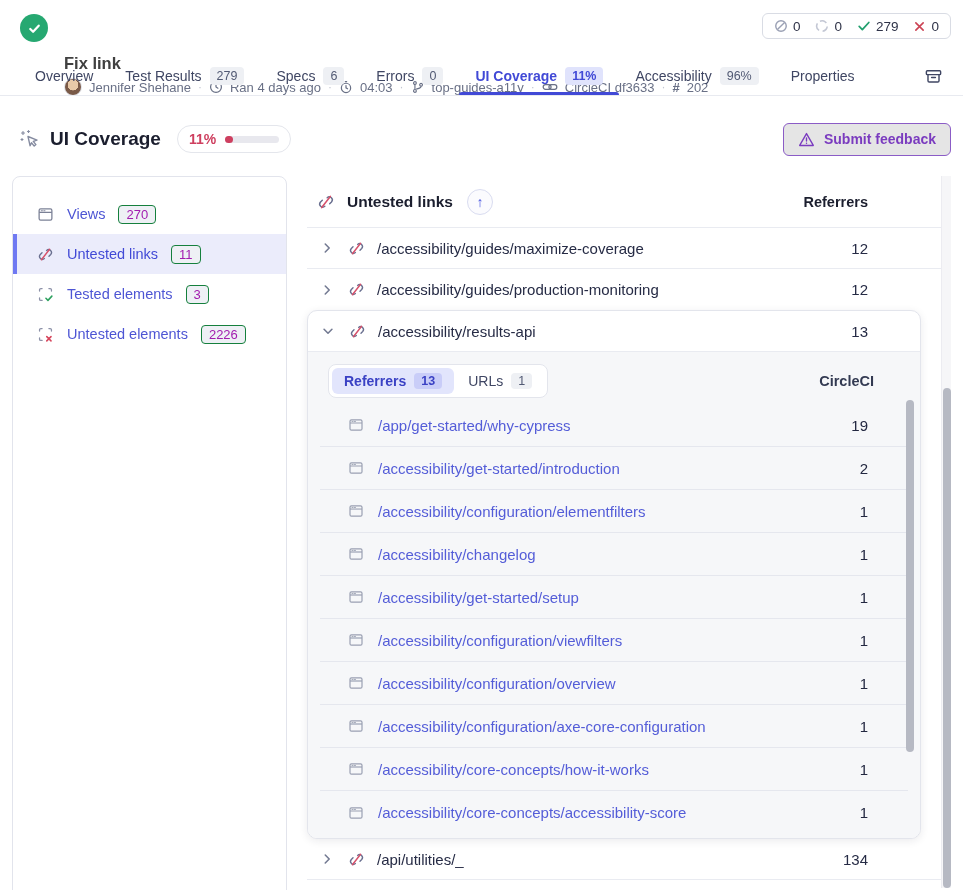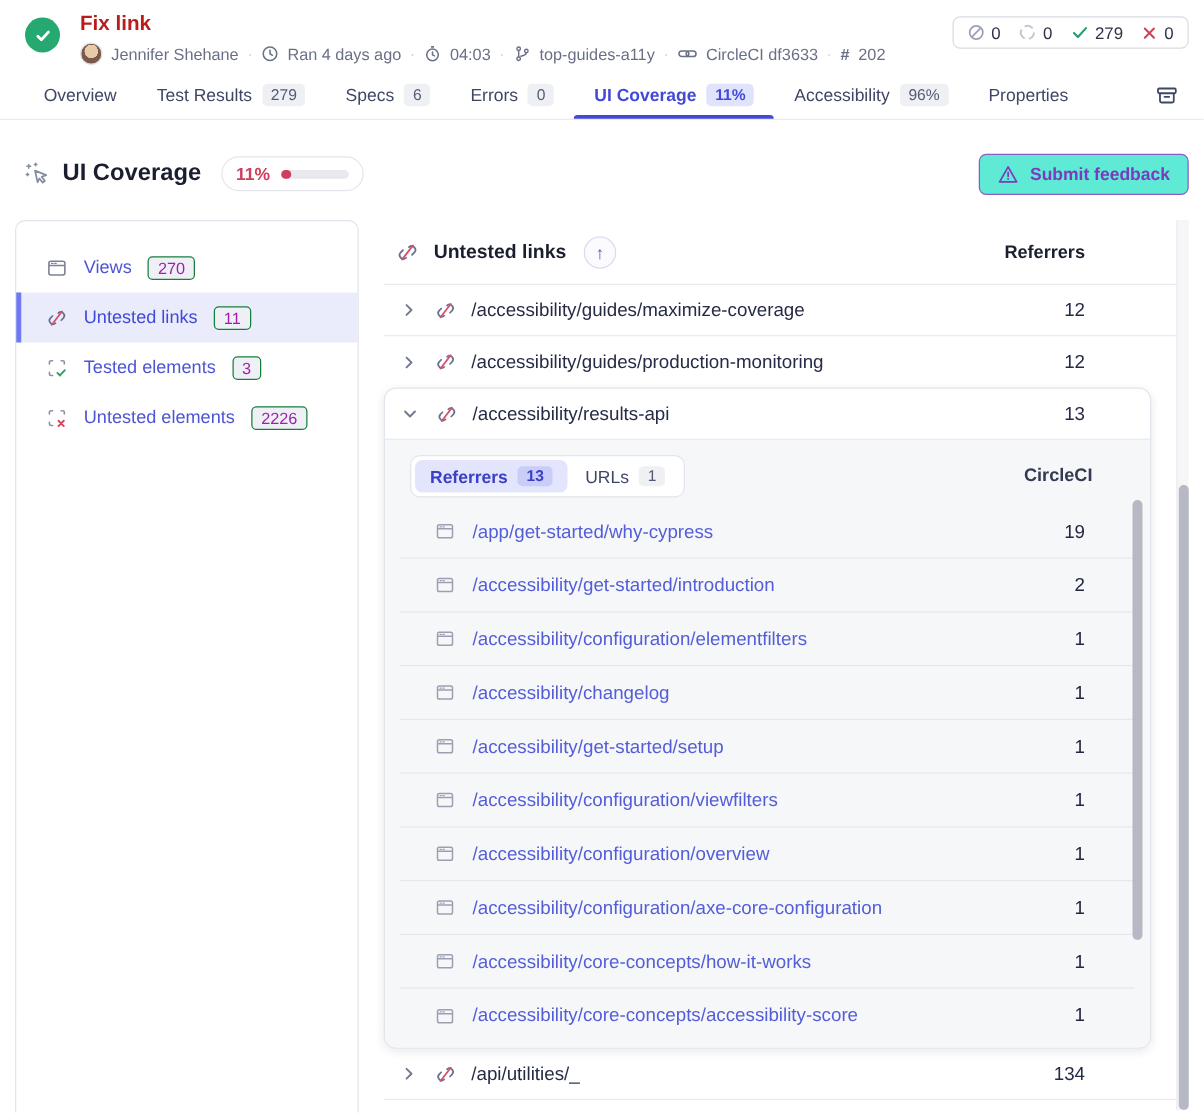--- a/index.html
+++ b/index.html
@@ -4,21 +4,21 @@
 <style>
   * { margin:0; padding:0; box-sizing:border-box; }
   html,body { width:963px; height:890px; overflow:hidden; background:#fff;
     font-family:"Liberation Sans", sans-serif; color:#262b45; }
 
   
   .run-header { position:relative; height:57px; padding:8px 12px 0 20px; }
   .status-circle { position:absolute; left:20px; top:14px; width:28px; height:28px;
     border-radius:50%; background:#26a871; display:flex; align-items:center; justify-content:center; }
   .run-info { margin-left:44px; }
-  .run-title { font-size:16.5px; font-weight:700; color:#b91c1c; padding-top:2px; }
+  .run-title { font-size:16.5px; font-weight:700; color:#404040; padding-top:2px;margin-top:44px; }
   .meta { display:flex; align-items:center; gap:7px; margin-top:5px; font-size:13px; color:#697086; }
   .meta .dot { color:#c3c7d2; font-size:12px; }
   .avatar { width:18px; height:18px; border-radius:50%;
     background:radial-gradient(circle at 50% 38%, #e8c9a8 0 42%, #7a5a48 43% 100%); border:1px solid #e0e2e8; }
   .micon { display:inline-flex; align-items:center; }
   .results-box { position:absolute; right:12px; top:13px; height:26px; display:flex; align-items:center;
     gap:15px; border:1px solid #d9dce4; border-radius:6px; padding:0 11px; font-size:13.5px; color:#2e3247; }
   .stat { display:flex; align-items:center; gap:5px; }
 
   
@@ -37,21 +37,21 @@
   .page-head { display:flex; align-items:center; margin:22px 12px 0 20px; height:42px; }
   .page-title-wrap { display:flex; align-items:center; gap:10px; }
   .page-title { font-size:19px; font-weight:700; color:#1b1e2e; }
   .score-pill { display:flex; align-items:center; gap:9px; border:1px solid #e4e6ec;
     border-radius:999px; padding:5px 11px; margin-left:6px; }
   .score-val { font-size:14px; font-weight:700; color:#ce3f5f; }
   .score-track { width:54px; height:7px; background:#e8e8ee; border-radius:4px; position:relative; }
   .score-fill { position:absolute; left:0; top:0; bottom:0; background:#ce3f5f; border-radius:4px; }
   .head-actions { margin-left:auto; display:flex; gap:16px; }
   .btn { display:flex; align-items:center; gap:9px; height:33px; padding:0 14px;
-    border-radius:6px; font-size:14px; font-weight:600; cursor:pointer; background:#5eead4; }
+    border-radius:6px; font-size:14px; font-weight:600; cursor:pointer; background:#e5e5e5; }
   .btn-feedback { border:1px solid #8b5cc6; color:#7a3bbf; }
   .btn-docs { border:1px solid #dadce6; color:#3f5fd7; }
 
   
   .content { position:relative; margin:16px 0 0 12px; width:939px; height:712px; }
 
   .sidebar { position:absolute; left:0; top:0; width:275px; height:760px;
     border:1px solid #e2e4ec; border-radius:8px; padding-top:17px; background:#fff; }
   .side-item { position:relative; display:flex; align-items:center; gap:13px; height:40px;
     padding-left:24px; font-size:14.5px; color:#4d55d4; cursor:pointer; }

